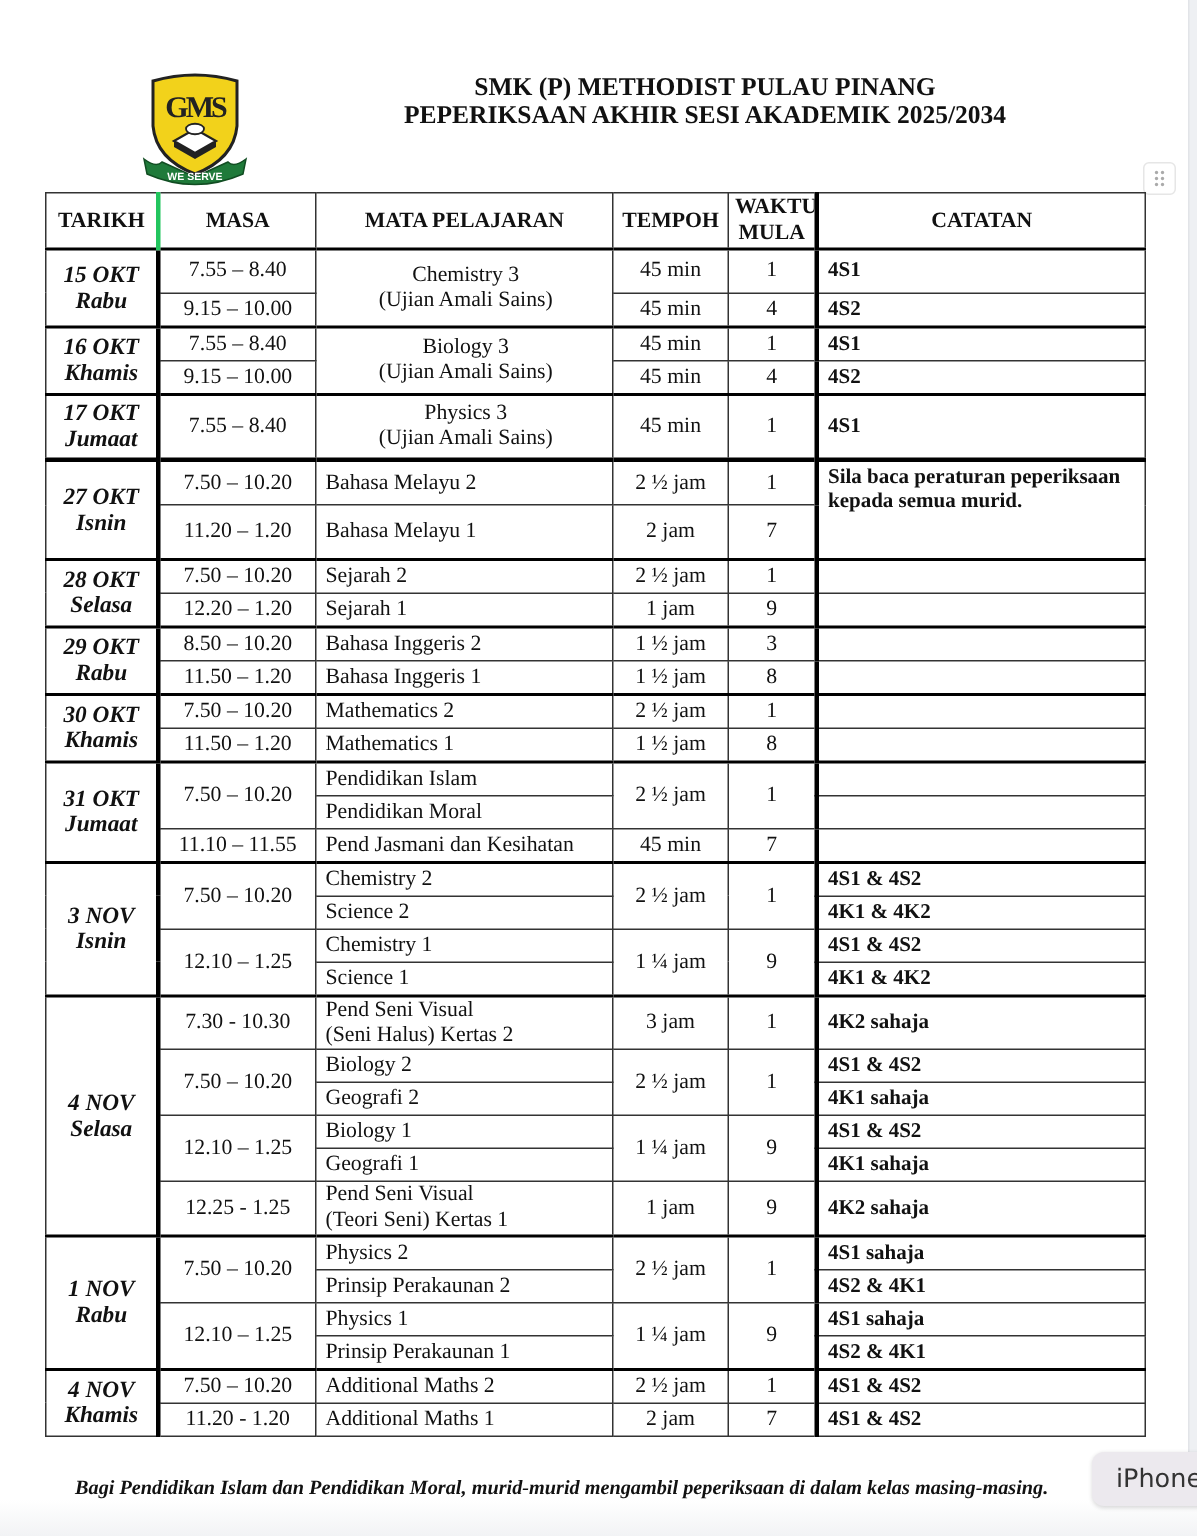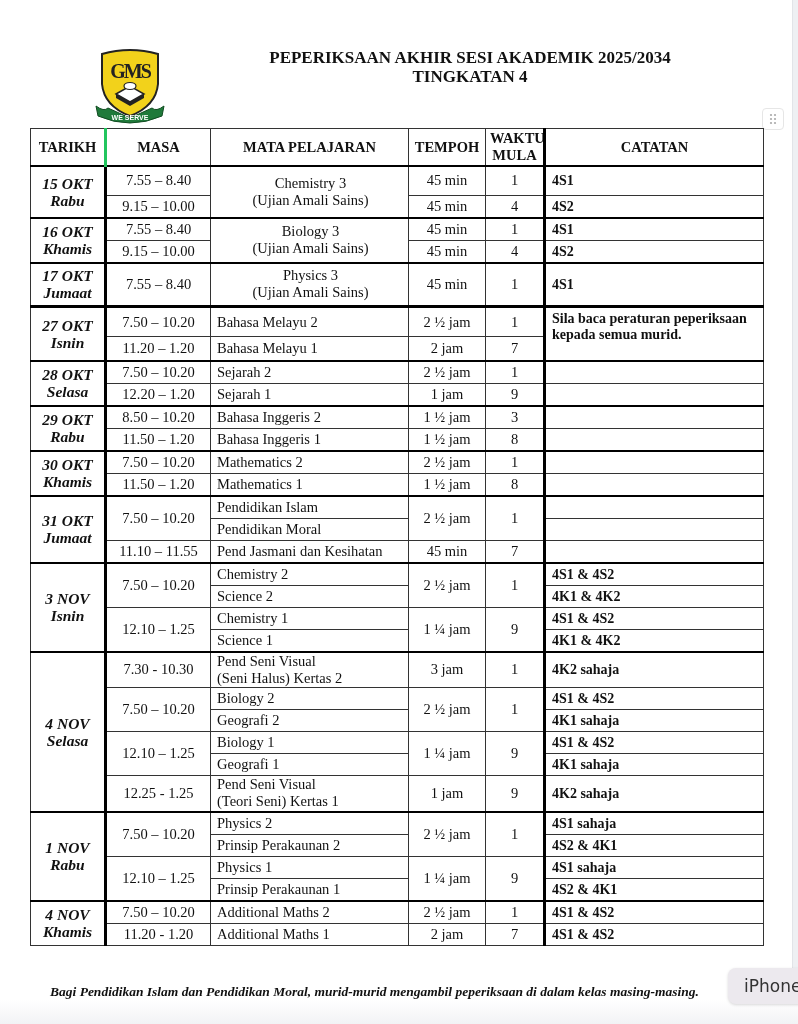--- a/index.html
+++ b/index.html
@@ -41,22 +41,22 @@
     <text x="36" y="30" text-anchor="middle" font-family="Liberation Serif, serif" font-size="20" font-weight="bold" fill="#222" letter-spacing="-2">GMS</text>
     <path d="M22 46 L36 38 L50 46 L36 54 Z" fill="#fff" stroke="#222" stroke-width="1.5"></path>
     <path d="M22 46 L36 54 L50 46 L50 50 L36 58 L22 50 Z" fill="#222"></path>
     <ellipse cx="36" cy="38" rx="6" ry="3.5" fill="#fff" stroke="#222" stroke-width="1.2"></ellipse>
     <path d="M2 58 Q10 64 14 60 L36 70 L58 60 Q62 64 70 58 L68 68 Q36 82 4 68 Z" fill="#1f7a3a" stroke="#114d22" stroke-width="1"></path>
     <text x="36" y="72" text-anchor="middle" font-family="Liberation Sans, sans-serif" font-size="7" font-weight="bold" fill="#fff">WE SERVE</text>
   </svg>
 </div>
 
 <div class="title">
+  <div>SMK (P) METHODIST PULAU PINANG</div>
   <div>PEPERIKSAAN AKHIR SESI AKADEMIK 2025/2034</div>
-  <div>TINGKATAN 4</div>
 </div>
 
 <div class="drag-handle">
   <svg width="10" height="12" viewBox="0 0 10 12">
     <circle cx="3" cy="2" r="1.1" fill="#aaa"></circle>
       <circle cx="7" cy="2" r="1.1" fill="#aaa"></circle>
     <circle cx="3" cy="6" r="1.1" fill="#aaa"></circle>
       <circle cx="7" cy="6" r="1.1" fill="#aaa"></circle>
     <circle cx="3" cy="10" r="1.1" fill="#aaa"></circle>
       <circle cx="7" cy="10" r="1.1" fill="#aaa"></circle>
@@ -124,21 +124,21 @@
     </tr>
 
     <tr class="grp-thick" style="height:30px">
       <td class="c-tarikh" rowspan="2"><span>27 OKT</span><br><span>Isnin</span></td>
       <td class="c-masa">7.50 – 10.20</td>
       <td class="c-subj">Bahasa Melayu 2</td>
       <td class="c-tempoh">2 ½ jam</td>
       <td class="c-waktu">1</td>
       <td class="c-catatan wrap" rowspan="2">Sila baca peraturan peperiksaan kepada semua murid.</td>
     </tr>
-    <tr style="height:24px">
+    <tr style="height:36px">
       <td class="c-masa">11.20 – 1.20</td>
       <td class="c-subj">Bahasa Melayu 1</td>
       <td class="c-tempoh">2 jam</td>
       <td class="c-waktu">7</td>
     </tr>
 
     <tr class="grp-start">
       <td class="c-tarikh" rowspan="2"><span>28 OKT</span><br><span>Selasa</span></td>
       <td class="c-masa">7.50 – 10.20</td>
       <td class="c-subj">Sejarah 2</td>

